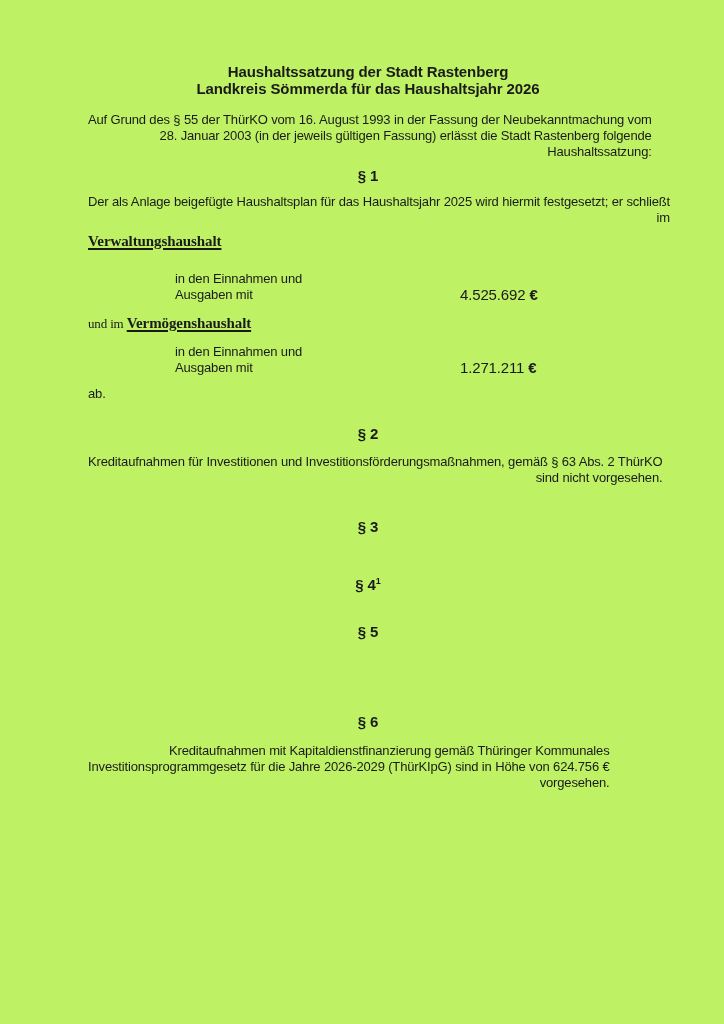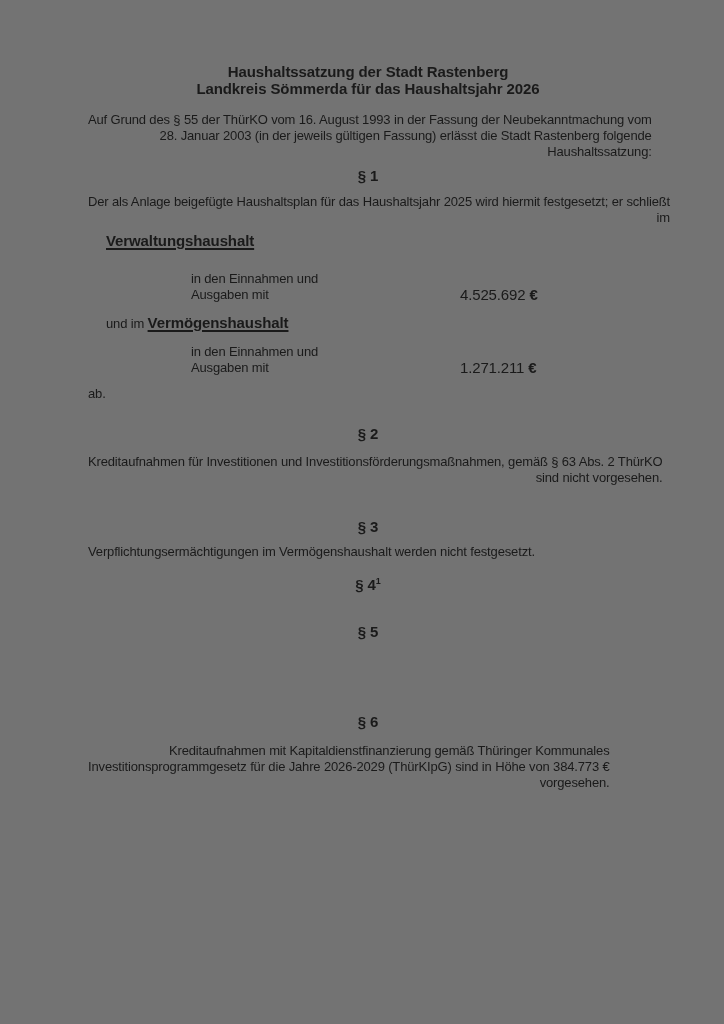--- a/index.html
+++ b/index.html
@@ -5,21 +5,21 @@
   html, body {
     margin: 0;
     padding: 0;
     background: #e8e8e8;
   }
   .page {
     position: relative;
     width: 724px;
     height: 1024px;
     margin: 0 auto;
-    background: #737373;
+    background: #bef264;
     color: #1a1a1a;
     font-family: "Liberation Sans", "DejaVu Sans", sans-serif;
     overflow: hidden;
   }
   .content {
     position: absolute;
     left: 88px;
     top: 63px;
     width: 560px;
     height: 900px;
@@ -53,45 +53,45 @@
     font-weight: bold;
     letter-spacing: -0.1px;
   }
   .section-heading sup {
     font-size: 9px;
     vertical-align: super;
     line-height: 0;
   }
   .subheading {
     position: absolute;
-    left: 18px;
+    left: 0;
     font-size: 15px;
     line-height: 18px;
     letter-spacing: -0.1px;
+    font-family: Liberation Serif, serif;
   }
   .bold-underline {
     font-weight: bold;
     text-decoration: underline;
     text-decoration-thickness: 1.5px;
     text-underline-offset: 2px;
   }
   .amount-row {
     position: absolute;
     left: 87px;
     width: 460px;
     height: 32px;
   }
   .row-label {
     display: inline-block;
     font-size: 13px;
     line-height: 16px;
     letter-spacing: -0.15px;
     white-space: pre;
     vertical-align: bottom;
-    margin-left: 16px;
   }
   .row-amount {
     position: absolute;
     left: 285px;
     bottom: 0;
     font-size: 15px;
     line-height: 16px;
     letter-spacing: -0.15px;
     white-space: nowrap;
   }
@@ -145,25 +145,24 @@
       </span>
     </div>
 
     <div class="para" style="top: 323px;">ab.</div>
 
     <div class="section-heading" style="top: 362px;">§ 2</div>
     <div class="para" style="top: 391px;">Kreditaufnahmen für Investitionen und Investitionsförderungsmaßnahmen, gemäß § 63 Abs. 2 ThürKO
 sind nicht vorgesehen.</div>
 
     <div class="section-heading" style="top: 455px;">§ 3</div>
-    <div class="para" style="top: 481px;">Verpflichtungsermächtigungen im Vermögenshaushalt werden nicht festgesetzt.</div>
 
     <div class="section-heading" style="top: 513px;"><span>§ 4</span><sup>1</sup></div>
 
     <div class="section-heading" style="top: 560px;">§ 5</div>
 
     <div class="section-heading" style="top: 650px;">§ 6</div>
     <div class="para" style="top: 680px;">Kreditaufnahmen mit Kapitaldienstfinanzierung gemäß Thüringer Kommunales
-Investitionsprogrammgesetz für die Jahre 2026-2029 (ThürKIpG) sind in Höhe von 384.773 €
+Investitionsprogrammgesetz für die Jahre 2026-2029 (ThürKIpG) sind in Höhe von 624.756 €
 vorgesehen.</div>
 
   </div>
 </div>
 
 </body></html>

